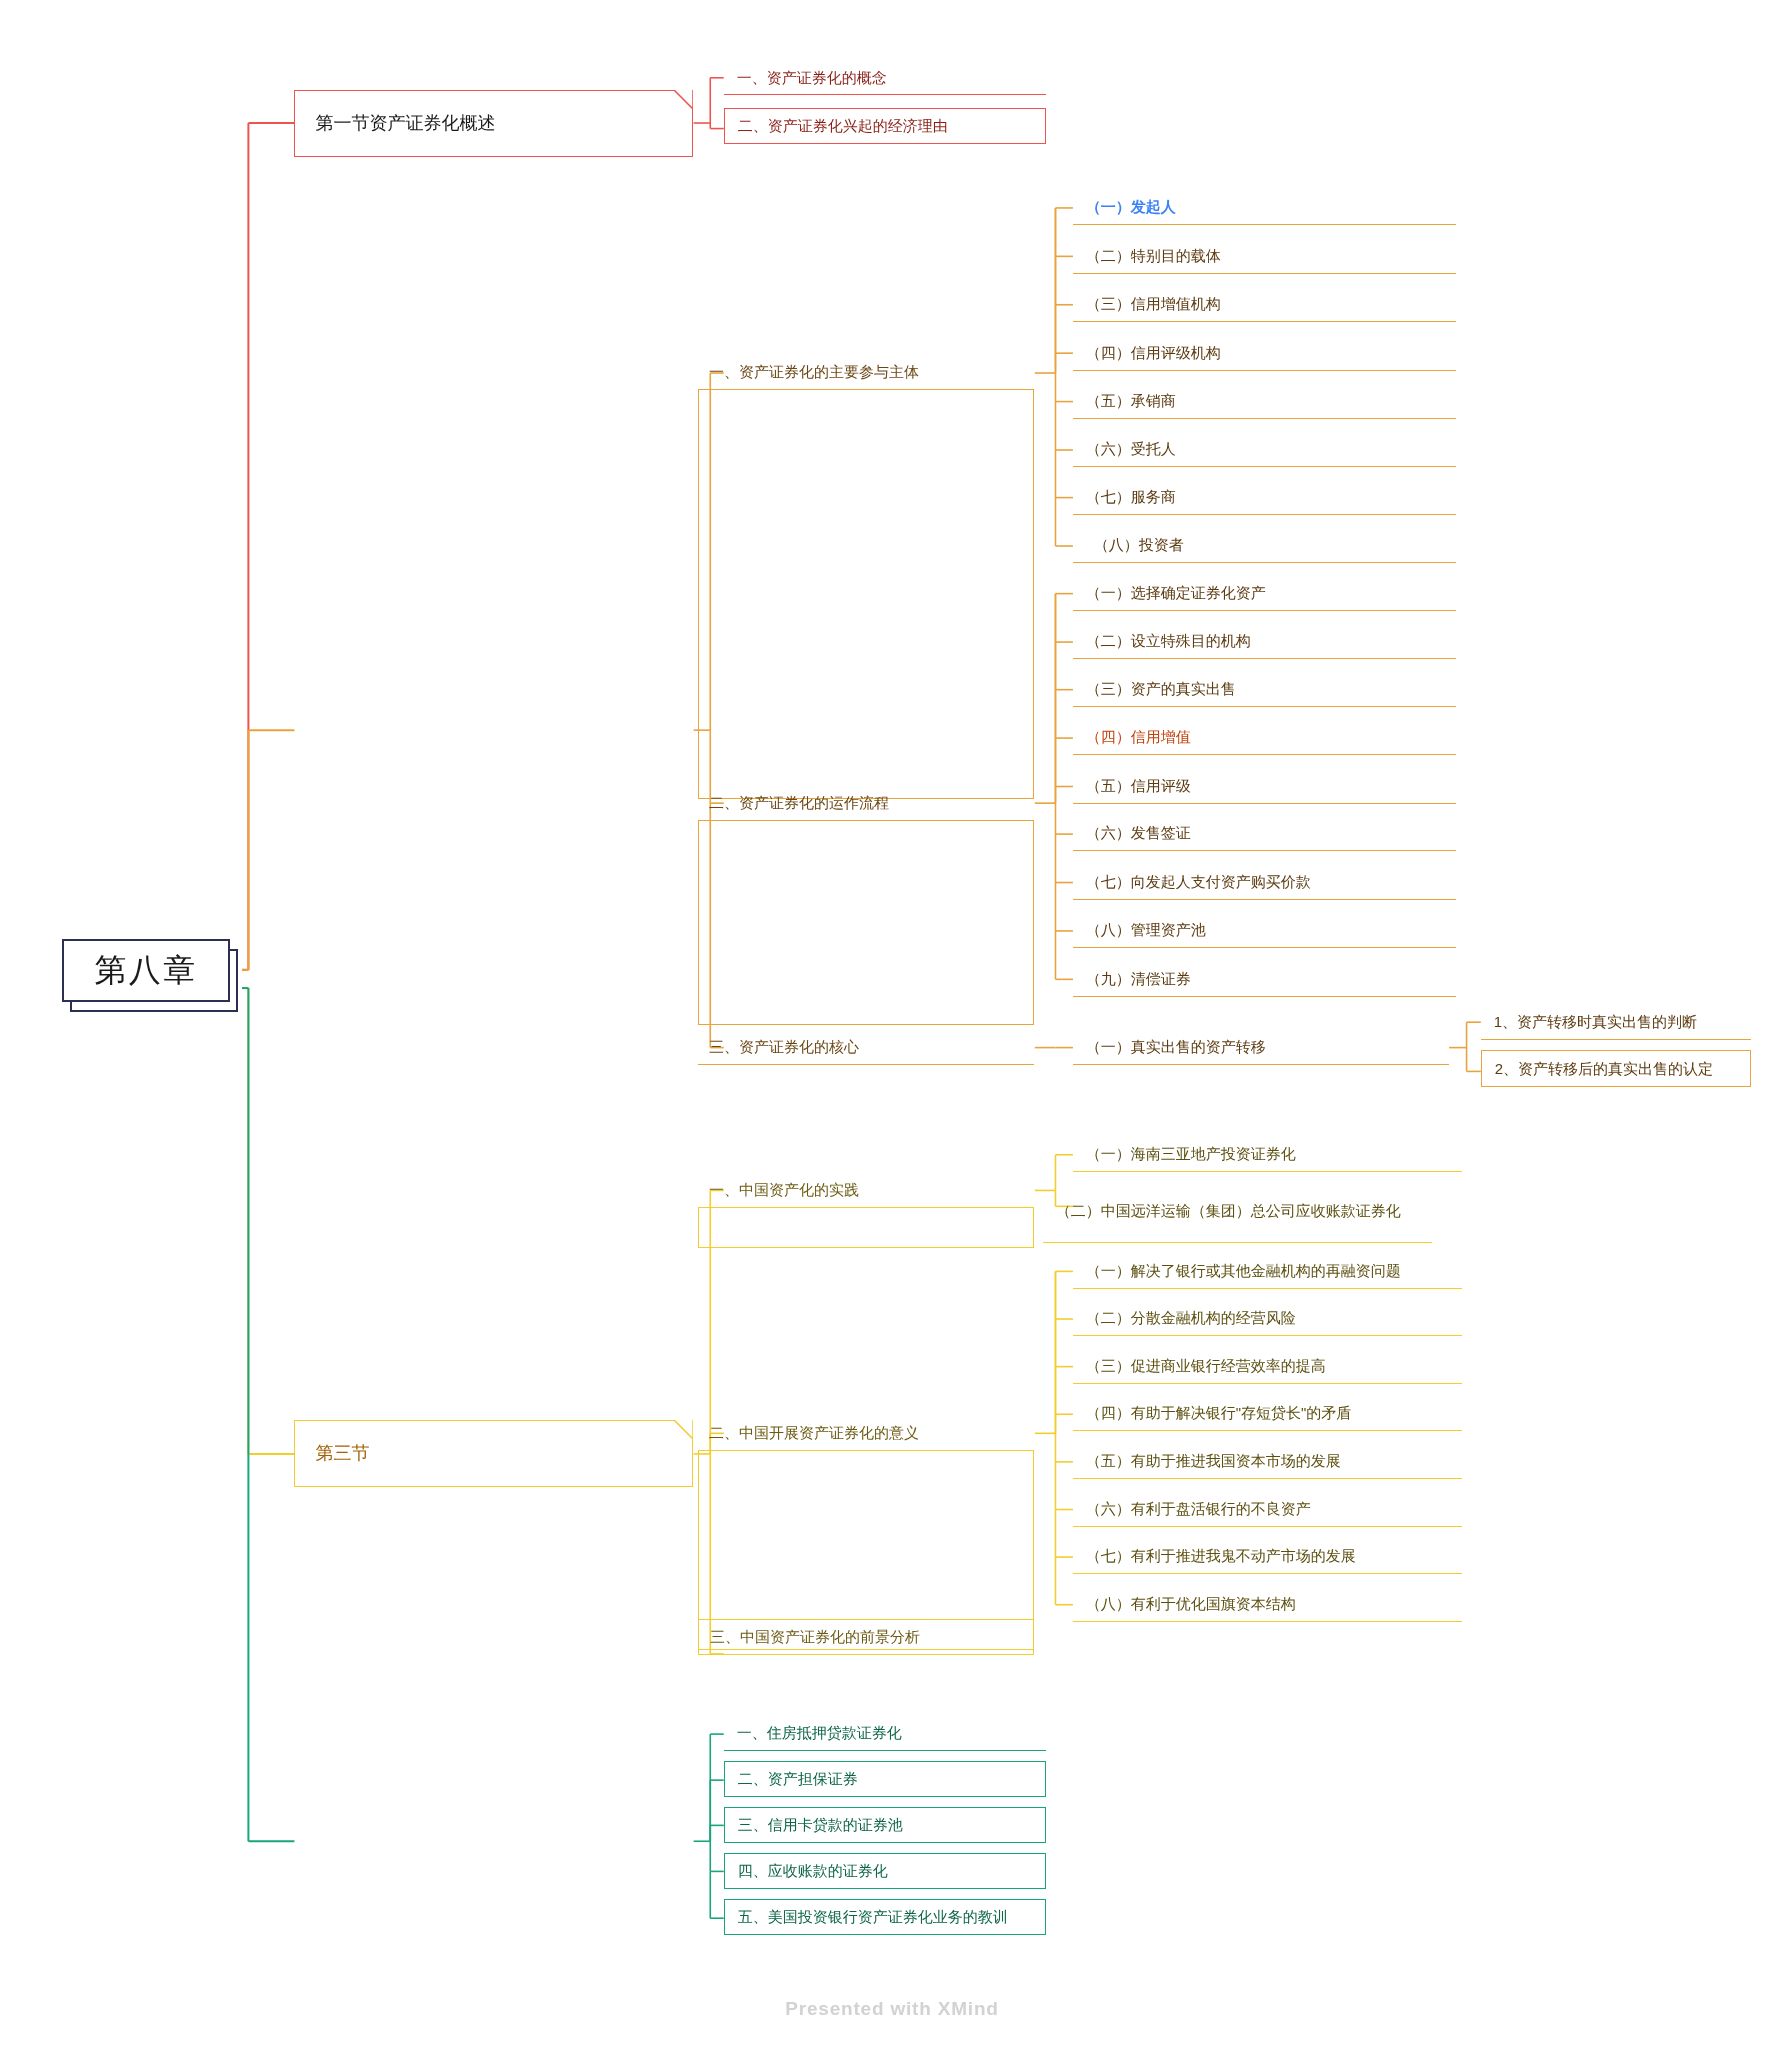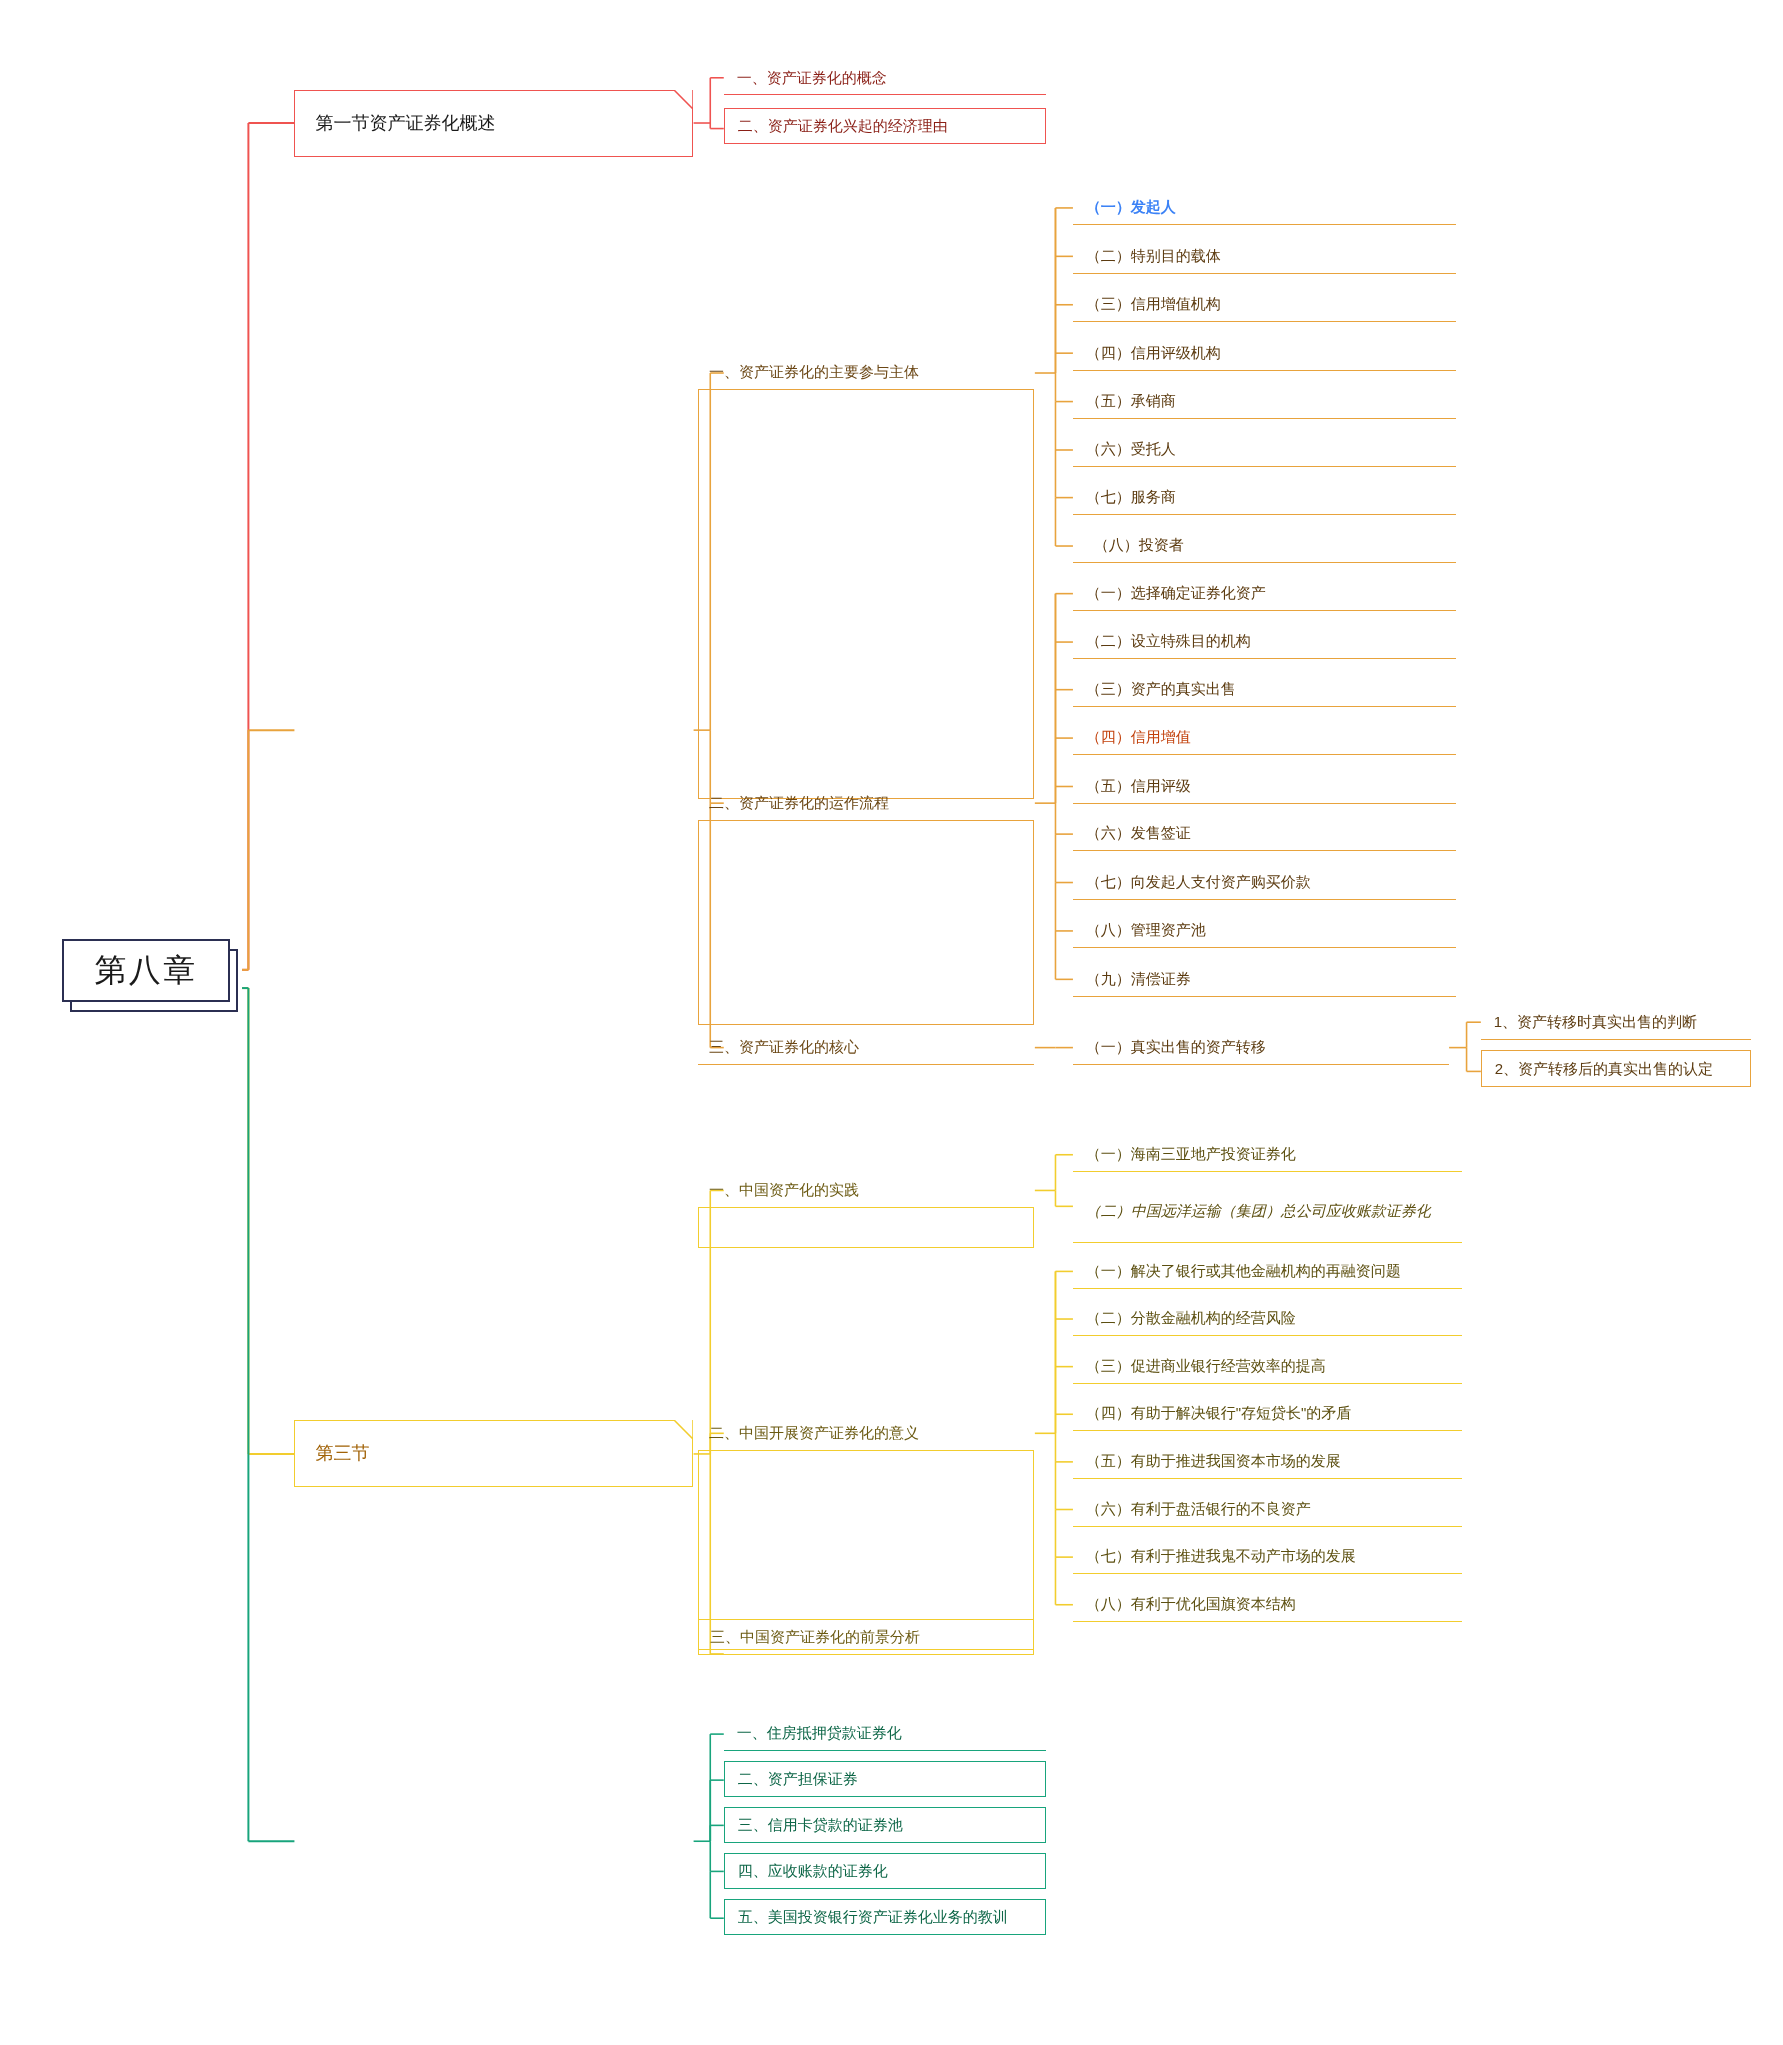--- a/index.html
+++ b/index.html
@@ -360,21 +360,21 @@
     </div>
     <div style="position:absolute; left:698px; top:1450px; width:336px; height:200px; border:1.6px solid #f2cd2e; border-top:none; z-index:3;"></div>
 
     <div class="lvl2 sel" style="left:698px; top:1619px; width:336px; height:36px; color:#f2cd2e;">
       <span style="color:#6b5a12;">三、中国资产证券化的前景分析</span>
     </div>
 
     <div class="leaf ruled" style="left:1073px; top:1137px; width:389px; height:35px; color:#f2cd2e;">
         <span style="color:#5c4f10;">（一）海南三亚地产投资证券化</span>
       </div>
-    <div class="leaf ruled" style="left:1073px; top:1181px; width:389px; height:62px; color:#f2cd2e; align-items:center;font-style:italic;">
+    <div class="leaf ruled" style="left:1043px; top:1181px; width:389px; height:62px; color:#f2cd2e; align-items:center;">
         <span style="color:#5c4f10; line-height:1.5;">（二）中国远洋运输（集团）总公司应收账款证券化</span>
       </div>
 
     <div class="leaf ruled" style="left:1073px; top:1254px; width:389px; height:35px; color:#f2cd2e;">
         <span style="color:#5c4f10;">（一）解决了银行或其他金融机构的再融资问题</span>
       </div>
     <div class="leaf ruled" style="left:1073px; top:1301px; width:389px; height:35px; color:#f2cd2e;">
         <span style="color:#5c4f10;">（二）分散金融机构的经营风险</span>
       </div>
     <div class="leaf ruled" style="left:1073px; top:1349px; width:389px; height:35px; color:#f2cd2e;">
@@ -406,16 +406,19 @@
     <div class="leaf sel" style="left:724px; top:1807px; width:322px; height:36px; color:#18a47c;">
       <span style="color:#0d6647;">三、信用卡贷款的证券池</span>
     </div>
     <div class="leaf sel" style="left:724px; top:1853px; width:322px; height:36px; color:#18a47c;">
       <span style="color:#0d6647;">四、应收账款的证券化</span>
     </div>
     <div class="leaf sel" style="left:724px; top:1899px; width:322px; height:36px; color:#18a47c;">
       <span style="color:#0d6647;">五、美国投资银行资产证券化业务的教训</span>
     </div>
 
+    <div class="footer" style="top:1998px;">
+      <span>Presented with XMind</span>
+    </div>
 
   </div>
 </div>
 
 
 </body></html>

